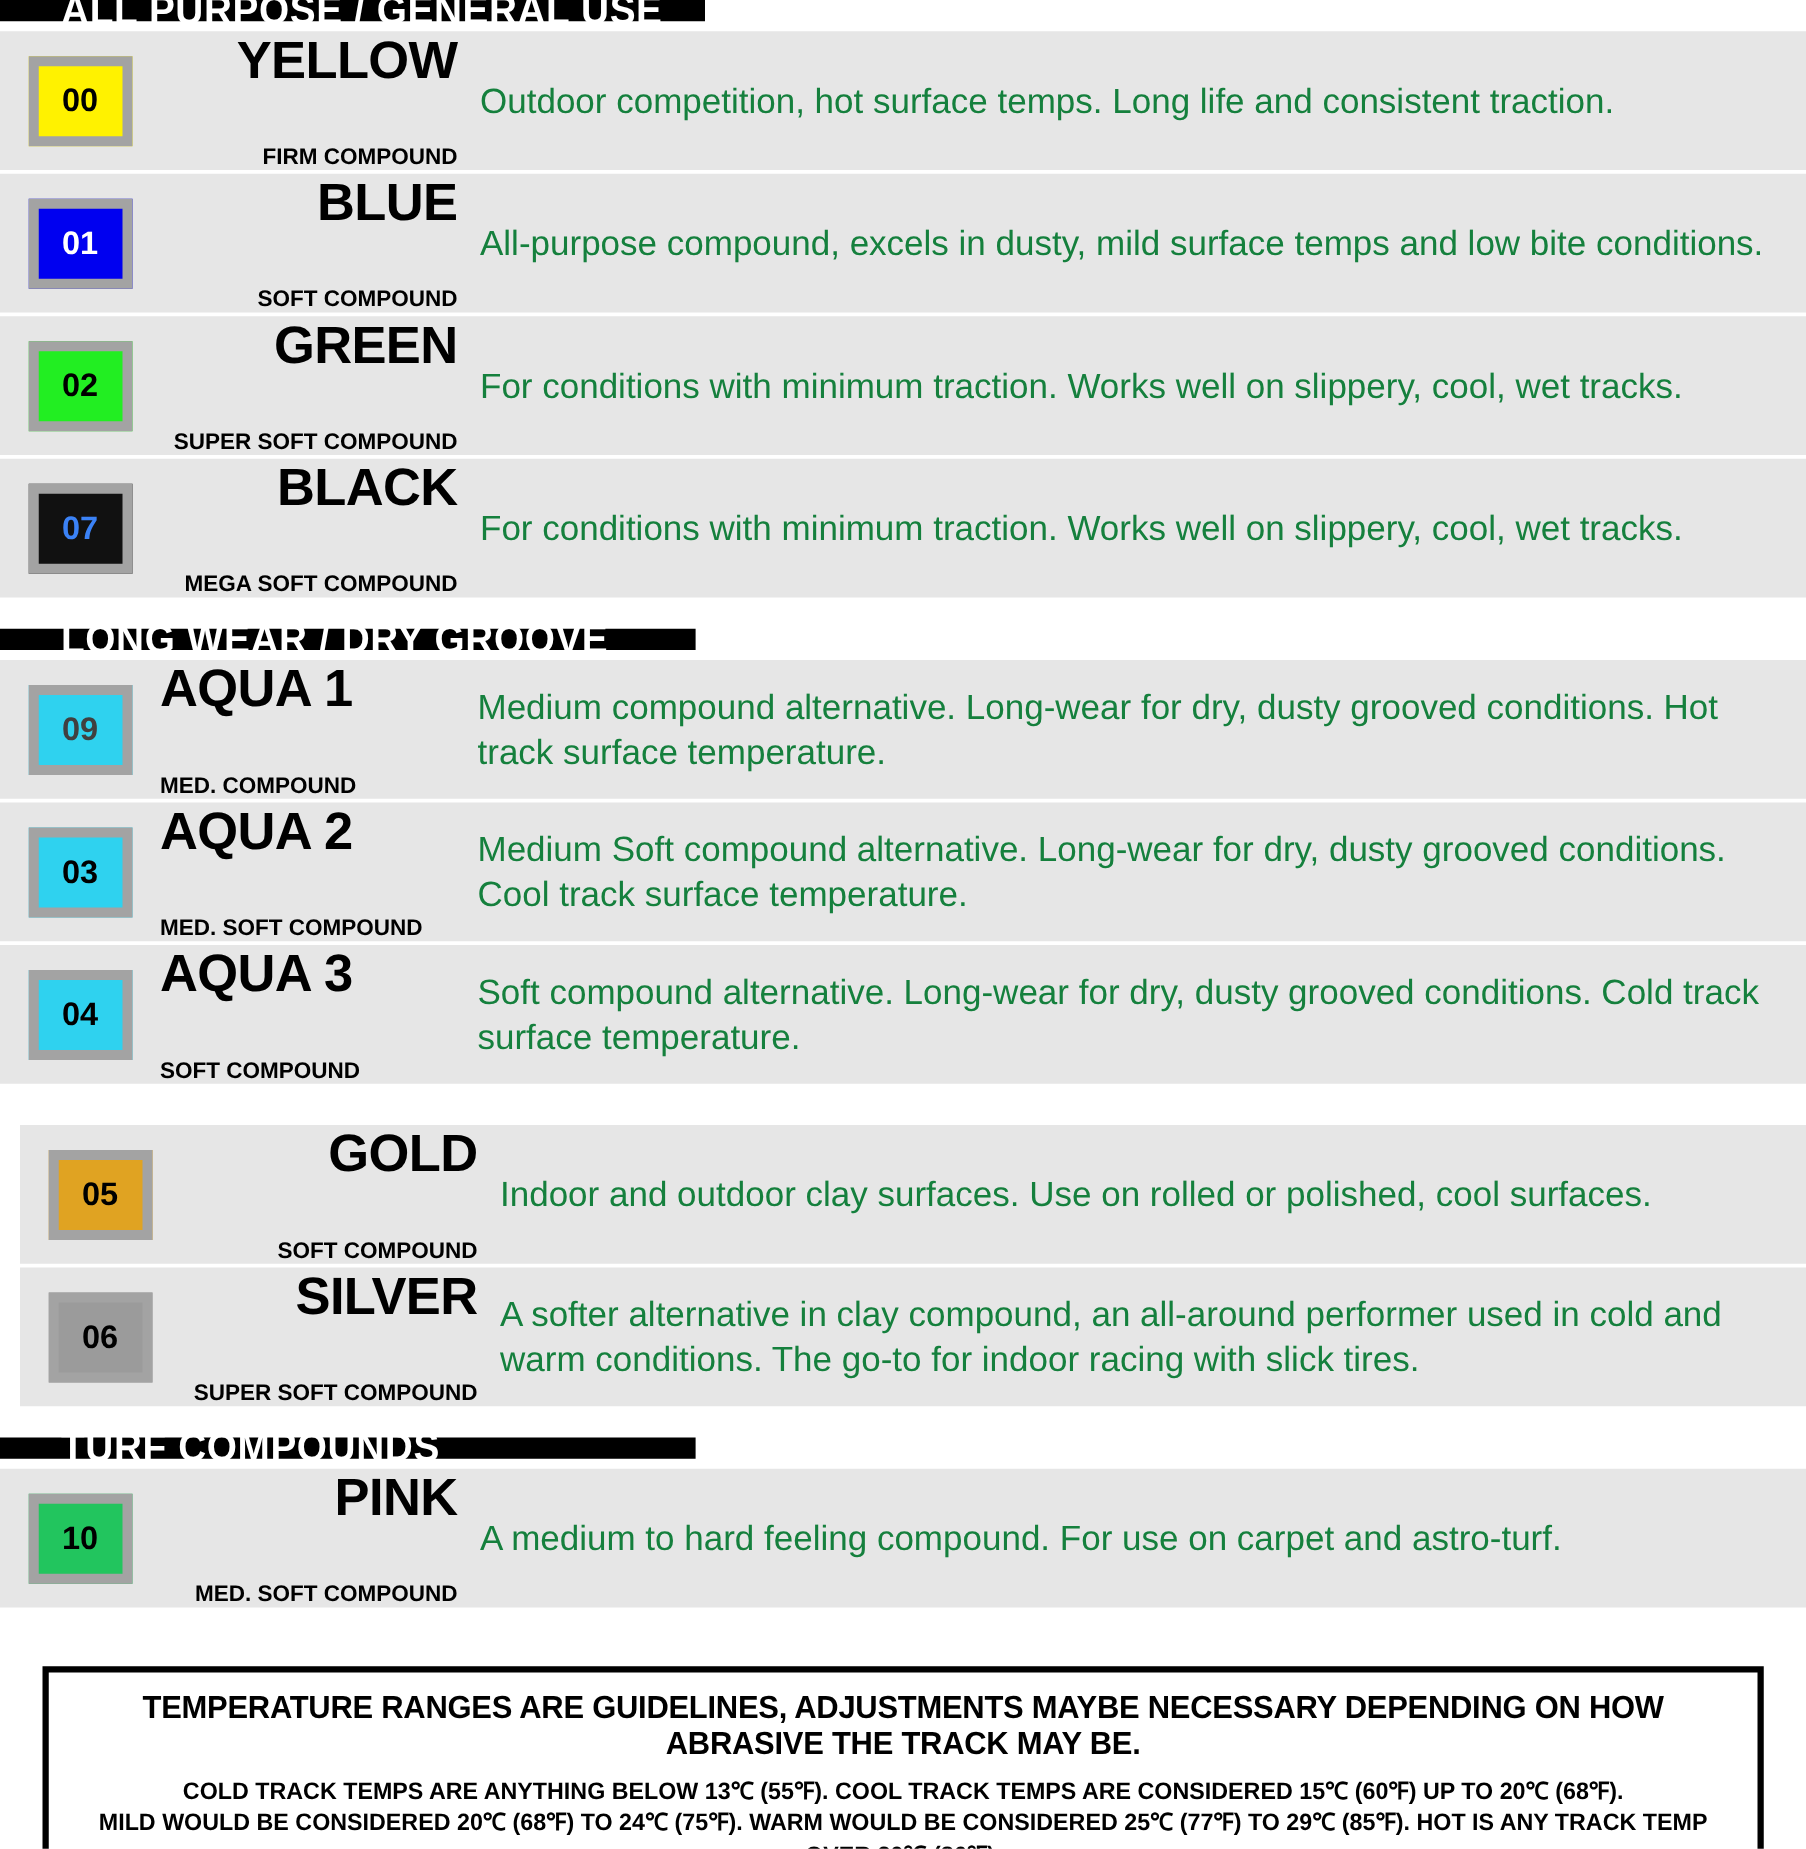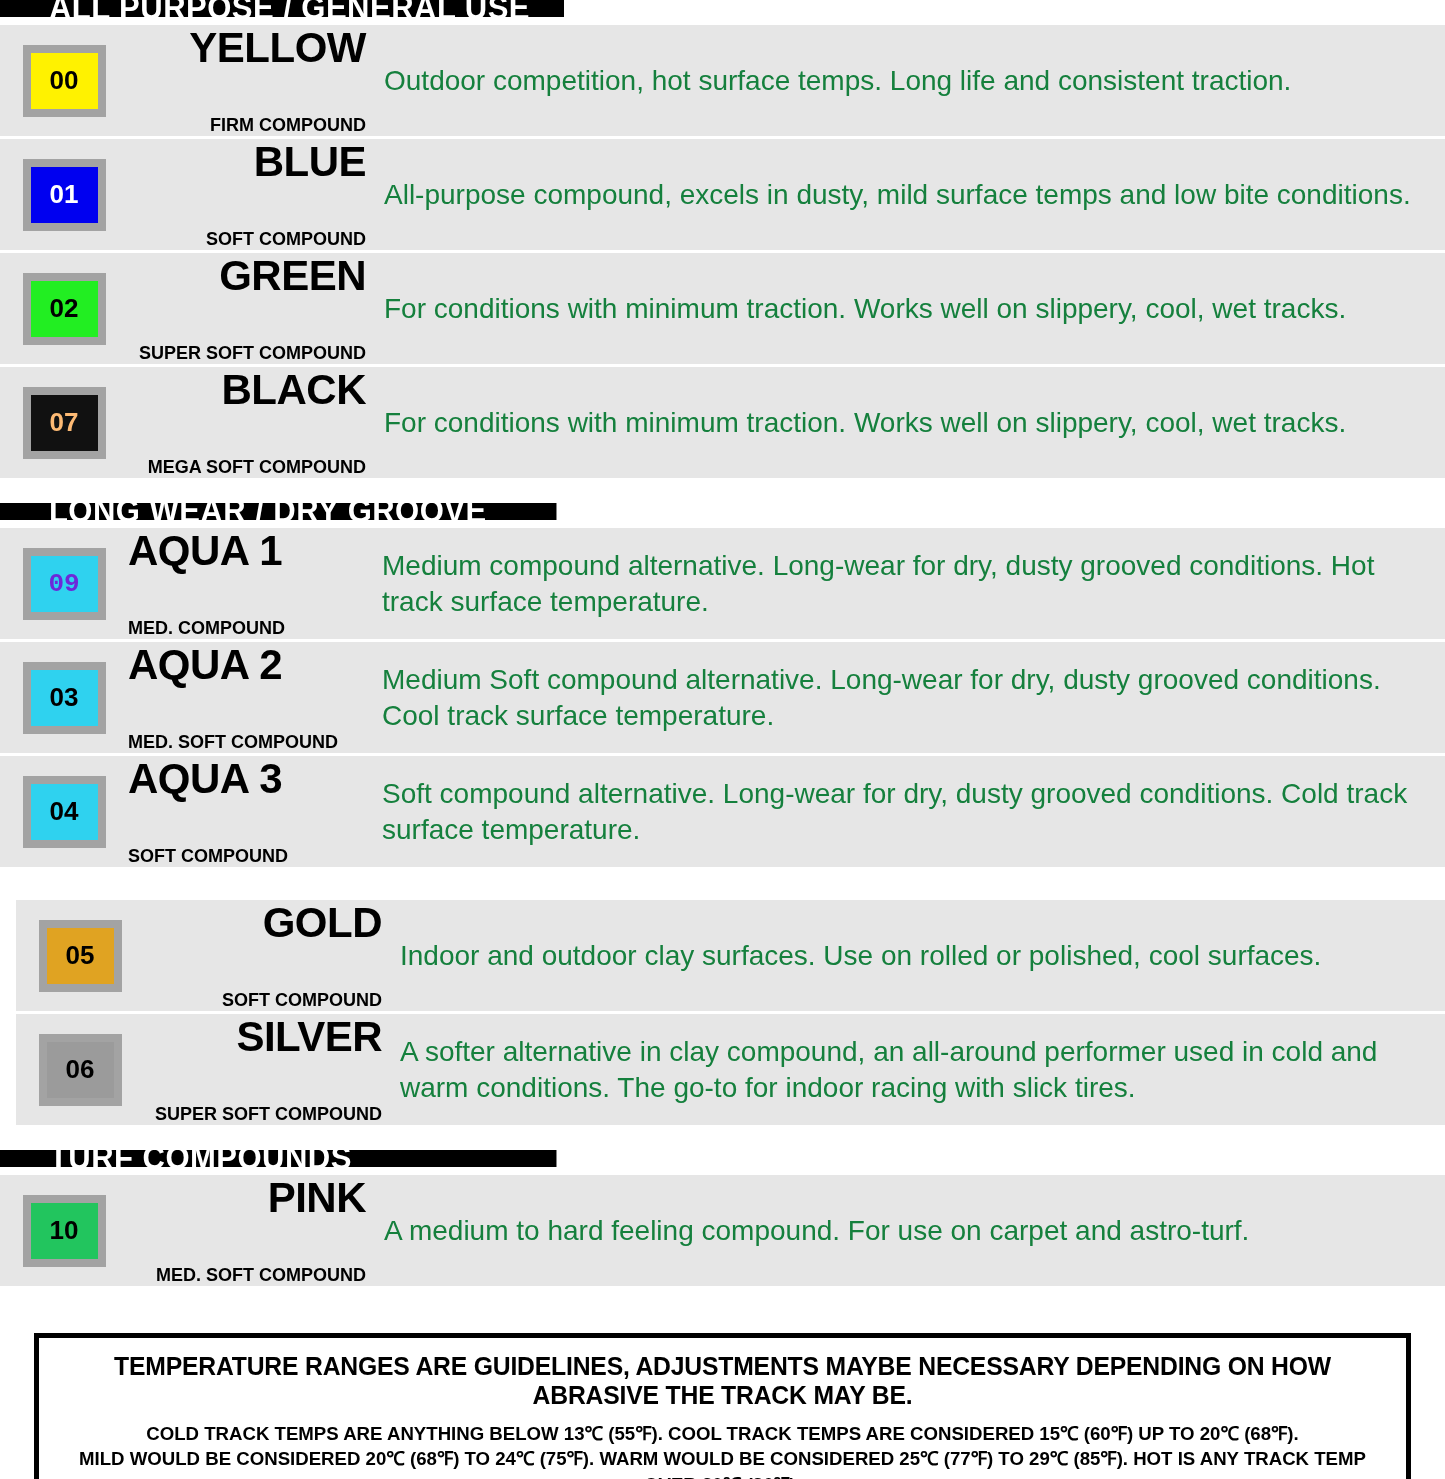--- a/index.html
+++ b/index.html
@@ -170,37 +170,37 @@
           <div class="name-cell right">
             <div class="cmp-name">GREEN</div>
             <div class="cmp-sub">SUPER SOFT COMPOUND</div>
           </div>
           <div class="desc-cell">
             <div class="desc">For conditions with minimum traction. Works well on slippery, cool, wet tracks.</div>
           </div>
         </div>
         <div class="row">
           <div class="chip-cell">
-            <div class="chip" style="background: rgb(17, 17, 17); color: #fdba74;">07</div>
+            <div class="chip" style="background: rgb(17, 17, 17); color: #3b82f6;">07</div>
           </div>
           <div class="name-cell right">
             <div class="cmp-name">BLACK</div>
             <div class="cmp-sub">MEGA SOFT COMPOUND</div>
           </div>
           <div class="desc-cell">
             <div class="desc">For conditions with minimum traction. Works well on slippery, cool, wet tracks.</div>
           </div>
         </div>
         <div class="gap-md"></div>
       </div>
       <div class="hdr-wrap"><div class="section-header" style="width: 592px;">LONG WEAR / DRY GROOVE</div></div>
       <div style="margin-top: 8px;">
         <div class="row">
           <div class="chip-cell">
-            <div class="chip" style="background: rgb(47, 210, 239); color: #6d28d9; font-family: Liberation Mono, monospace;">09</div>
+            <div class="chip" style="background: rgb(47, 210, 239); color: #404040;">09</div>
           </div>
           <div class="name-cell">
             <div class="cmp-name">AQUA 1</div>
             <div class="cmp-sub">MED. COMPOUND</div>
           </div>
           <div class="desc-cell">
             <div class="desc">Medium compound alternative. Long-wear for dry, dusty grooved conditions. Hot track surface temperature.</div>
           </div>
         </div>
         <div class="row">

